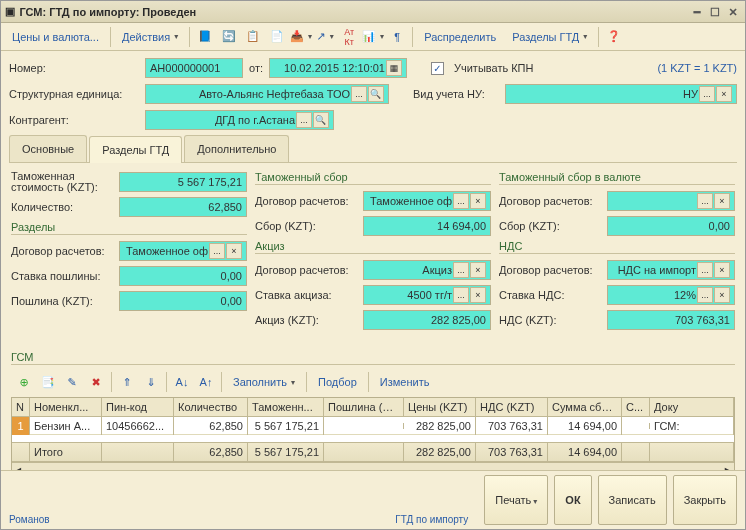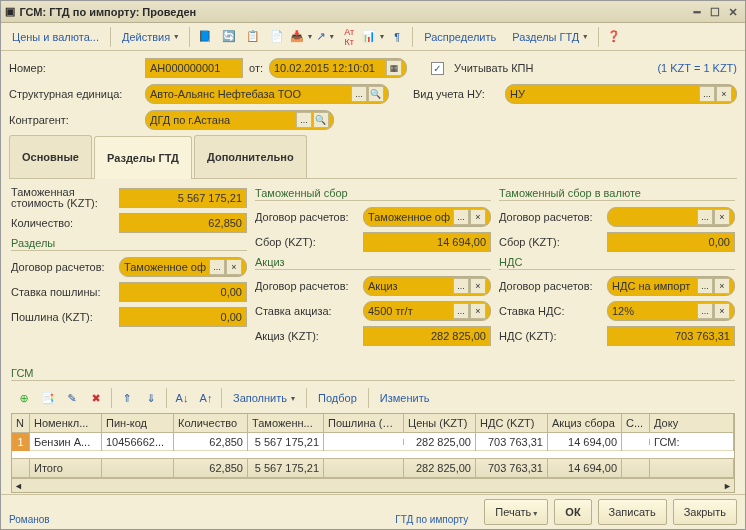--- a/index.html
+++ b/index.html
@@ -9,45 +9,45 @@
   .titlebar .title { flex: 1; padding-left: 4px; }
   .titlebar .wc { width: 16px; height: 14px; margin-left: 2px; text-align: center; line-height: 14px; color: #555; }
   .toolbar { height: 28px; background: #f5eed6; border-bottom: 1px solid #c9c19f; display: flex; align-items: center; gap: 2px; padding: 0 4px; }
   .tbtn { padding: 2px 6px; border: 1px solid transparent; border-radius: 2px; cursor: pointer; color: #2b5da8; display: flex; align-items: center; gap: 2px; text-align: center; }
   .tbtn.icon { width: 22px; height: 22px; justify-content: center; }
   .dd::after { content: "▾"; font-size: 8px; color: #555; margin-left: 2px; }
   .sep { width: 1px; height: 20px; background: #c9c19f; margin: 0 2px; }
   .form { flex: 1; padding: 6px 8px 4px 8px; display: flex; flex-direction: column; gap: 4px; overflow: hidden; }
   .row { display: flex; align-items: center; gap: 6px; min-height: 22px; }
   .lbl { color: #333; }
-  .input { background: #eab308; border: 1px solid #b8b08d; height: 20px; padding: 1px 4px; display: flex; align-items: center; }
+  .input { background: #5eead4; border: 1px solid #b8b08d; height: 20px; padding: 1px 4px; display: flex; align-items: center; }
   .input.right { justify-content: flex-end; }
-  .input.sel { justify-content: space-between; border-radius: 9px; }
+  .input.sel { justify-content: flex-end; }
   .sel-btns { display: flex; gap: 0; }
   .sb { width: 16px; height: 16px; border: 1px solid #c0b894; background: #efe9cf; text-align: center; line-height: 14px; font-size: 9px; cursor: pointer; margin-left: 1px; }
   .tabs { display: flex; gap: 2px; border-bottom: 1px solid #c9c19f; }
-  .tab { padding: 15px 12px; background: #ece5c8; border: 1px solid #c9c19f; border-bottom: none; border-radius: 3px 3px 0 0; cursor: pointer; font-weight: bold; }
+  .tab { padding: 7px 12px; background: #ece5c8; border: 1px solid #c9c19f; border-bottom: none; border-radius: 3px 3px 0 0; cursor: pointer; }
   .tab.active { background: #f9f3d9; position: relative; top: 1px; }
   .panel { background: #f5eed6; border-top: none; padding: 4px 2px; display: flex; flex-direction: column; gap: 2px; }
   .cols { display: flex; gap: 8px; }
   .col { flex: 1; display: flex; flex-direction: column; gap: 3px; }
   .colhead { color: #3a5b3a; font-weight: normal; border-bottom: 1px solid #c9c19f; padding-bottom: 1px; margin-bottom: 2px; }
   .frow { display: flex; align-items: center; gap: 4px; min-height: 22px; }
   .flbl { width: 104px; }
   .tblwrap { border: 1px solid #b8b08d; background: #fff; flex: 1; min-height: 80px; display: flex; flex-direction: column; overflow: hidden; }
   .grid-toolbar { display: flex; align-items: center; gap: 2px; padding: 2px; background: #f5eed6; }
   .gh { display: flex; background: #eee7ca; border-bottom: 1px solid #c0b894; }
   .gc { border-right: 1px solid #c0b894; padding: 3px 4px; overflow: hidden; white-space: nowrap; text-overflow: ellipsis; }
   .gr { display: flex; background: #fff; border-bottom: 1px solid #e0daba; height: 18px; align-items: center; }
   .gr.sel .gc:first-child{ background:#e69b3c; color:#fff;}
   .gf { display: flex; background: linear-gradient(#f0e9cd,#e6dfbf); border-top: 1px solid #c0b894; border-bottom: 1px solid #c0b894; }
   .num { text-align: right; }
   .status { height: 20px; border-top: 1px solid #c9c19f; display: flex; align-items: center; padding: 0 8px; color: #2b5da8; font-size: 10px; }
   .bottom-btns { display: flex; justify-content: flex-end; gap: 6px; padding: 4px 8px; border-top: 1px solid #c9c19f; }
-  .bbtn { padding: 6px 10px; border: 1px solid #b8b08d; background: linear-gradient(#fdf8df,#efe7c5); cursor: pointer; border-radius: 2px; }
+  .bbtn { padding: 18px 10px; border: 1px solid #b8b08d; background: linear-gradient(#fdf8df,#efe7c5); cursor: pointer; border-radius: 2px; }
   .bbtn.ok { font-weight: bold; }
   .chk { width: 13px; height: 13px; border: 1px solid #888; background: #fff; display: inline-flex; align-items: center; justify-content: center; font-size: 10px; color: #2b5da8; margin-right: 4px; }
   .hl { color: #2b5da8; }
 </style>
 </head>
 <body>
 
 <div class="window">
   <div class="titlebar">
     <span>▣</span>
@@ -287,21 +287,21 @@
       <div class="tblwrap">
         <div class="gh">
           <div class="gc" style="width:18px">N</div>
           <div class="gc" style="width:72px">Номенкл...</div>
           <div class="gc" style="width:72px">Пин-код</div>
           <div class="gc" style="width:74px">Количество</div>
           <div class="gc" style="width:76px">Таможенн...</div>
           <div class="gc" style="width:80px">Пошлина (KZT)</div>
           <div class="gc" style="width:72px">Цены (KZT)</div>
           <div class="gc" style="width:72px">НДС (KZT)</div>
-          <div class="gc" style="width:74px">Акциз сбора</div>
+          <div class="gc" style="width:74px">Сумма сбора</div>
           <div class="gc" style="width:28px">С...</div>
           <div class="gc" style="flex:1">Доку</div>
         </div>
         <div class="gr sel">
           <div class="gc" style="width:18px;text-align:center">1</div>
           <div class="gc" style="width:72px">Бензин А...</div>
           <div class="gc" style="width:72px">10456662...</div>
           <div class="gc num" style="width:74px">62,850</div>
           <div class="gc num" style="width:76px">5 567 175,21</div>
           <div class="gc num" style="width:80px"></div>

